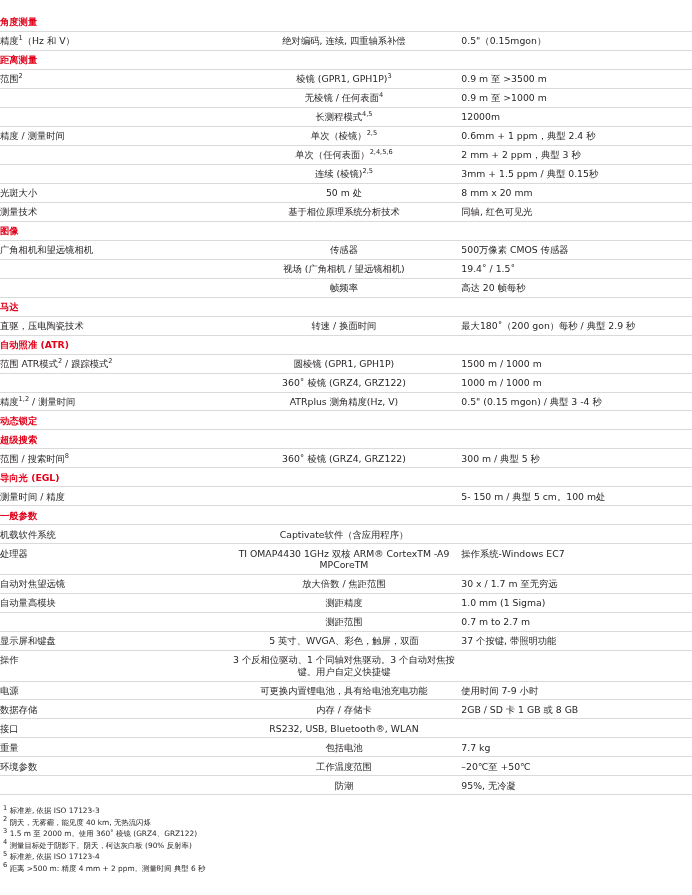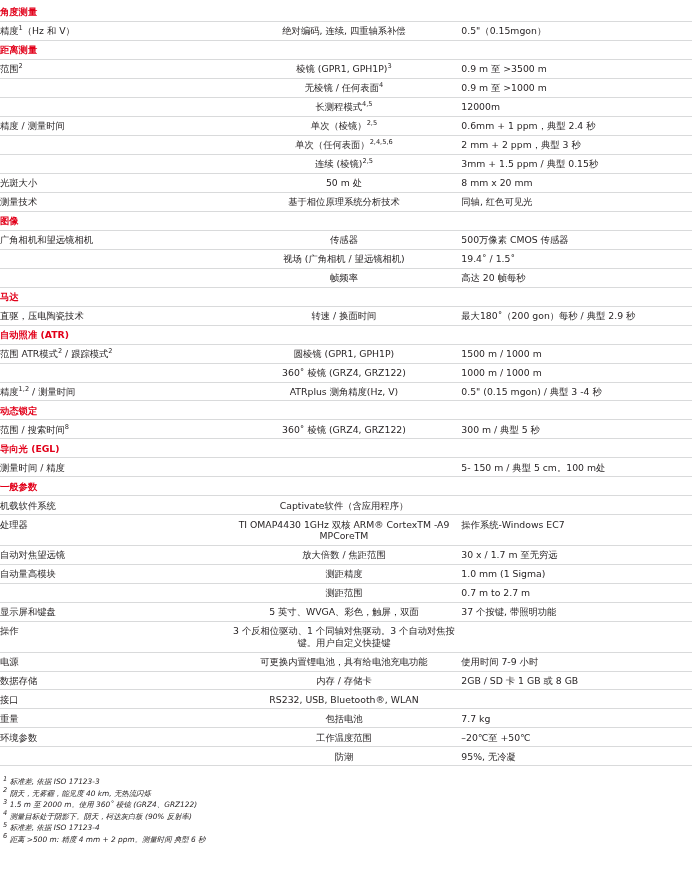--- a/index.html
+++ b/index.html
@@ -37,36 +37,35 @@
   tr.rowline > td {
     border-bottom: 1px solid #d9dadb;
   }
   .sect td {
     color: #e2001a;
     font-weight: bold;
     padding-top: 4px;
     padding-bottom: 2.5px;
     border-bottom: 1px solid #d9dadb;
   }
-  .sect.first td { padding-top: 6px; }
+  .sect.first td { padding-top: 16px; }
   sup {
     font-size: 6.6px;
     vertical-align: super;
     line-height: 0;
   }
   .footnotes {
     margin-top: 10px;
     padding-left: 3px;
     font-size: 7.4px;
     line-height: 1.55;
     color: #231f20;
   }
   .footnotes .fn {
     white-space: nowrap;
-    font-style: italic;
   }
   .footnotes .fnum {
     font-size: 6.6px;
     vertical-align: super;
     line-height: 0;
     margin-right: 2.5px;
   }
 </style>
 </head>
 <body>
@@ -164,20 +163,23 @@
           <td class="c2">360˚ 棱镜 (GRZ4, GRZ122)</td>
           <td class="c3">1000 m / 1000 m</td>
         </tr>
         <tr class="rowline">
           <td class="c1">精度<sup>1,2</sup> / 测量时间</td>
           <td class="c2">ATRplus 测角精度(Hz, V)</td>
           <td class="c3">0.5" (0.15 mgon) / 典型 3 -4 秒</td>
         </tr>
         <tr class="sect">
           <td colspan="3">动态锁定</td>
+        </tr>
+        <tr class="sect">
+          <td colspan="3">超级搜索</td>
         </tr>
         <tr class="rowline">
           <td class="c1">范围 / 搜索时间<sup>8</sup></td>
           <td class="c2">360˚ 棱镜 (GRZ4, GRZ122)</td>
           <td class="c3">300 m / 典型 5 秒</td>
         </tr>
         <tr class="sect">
           <td colspan="3">导向光 (EGL)</td>
         </tr>
         <tr class="rowline">

